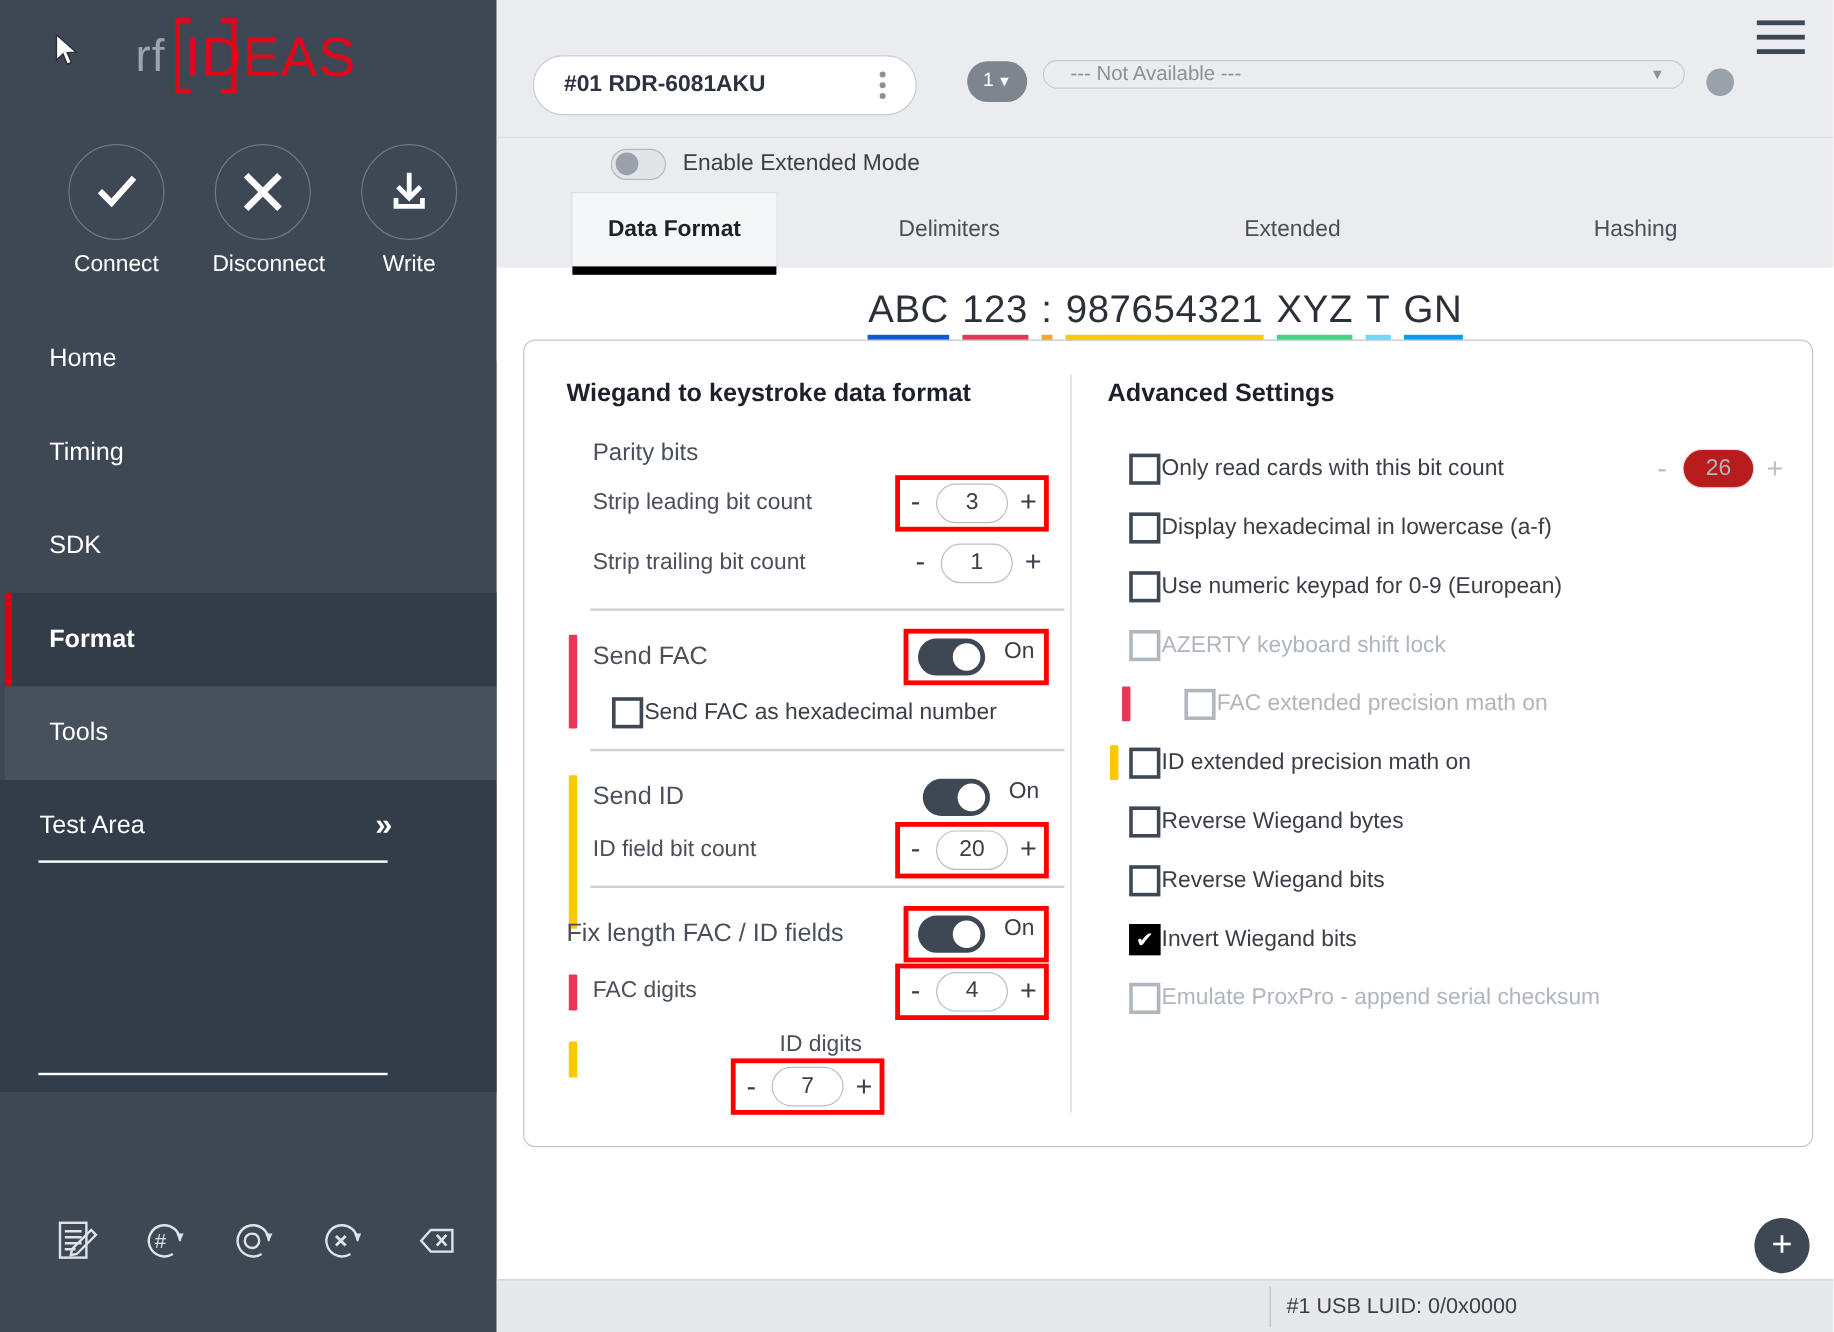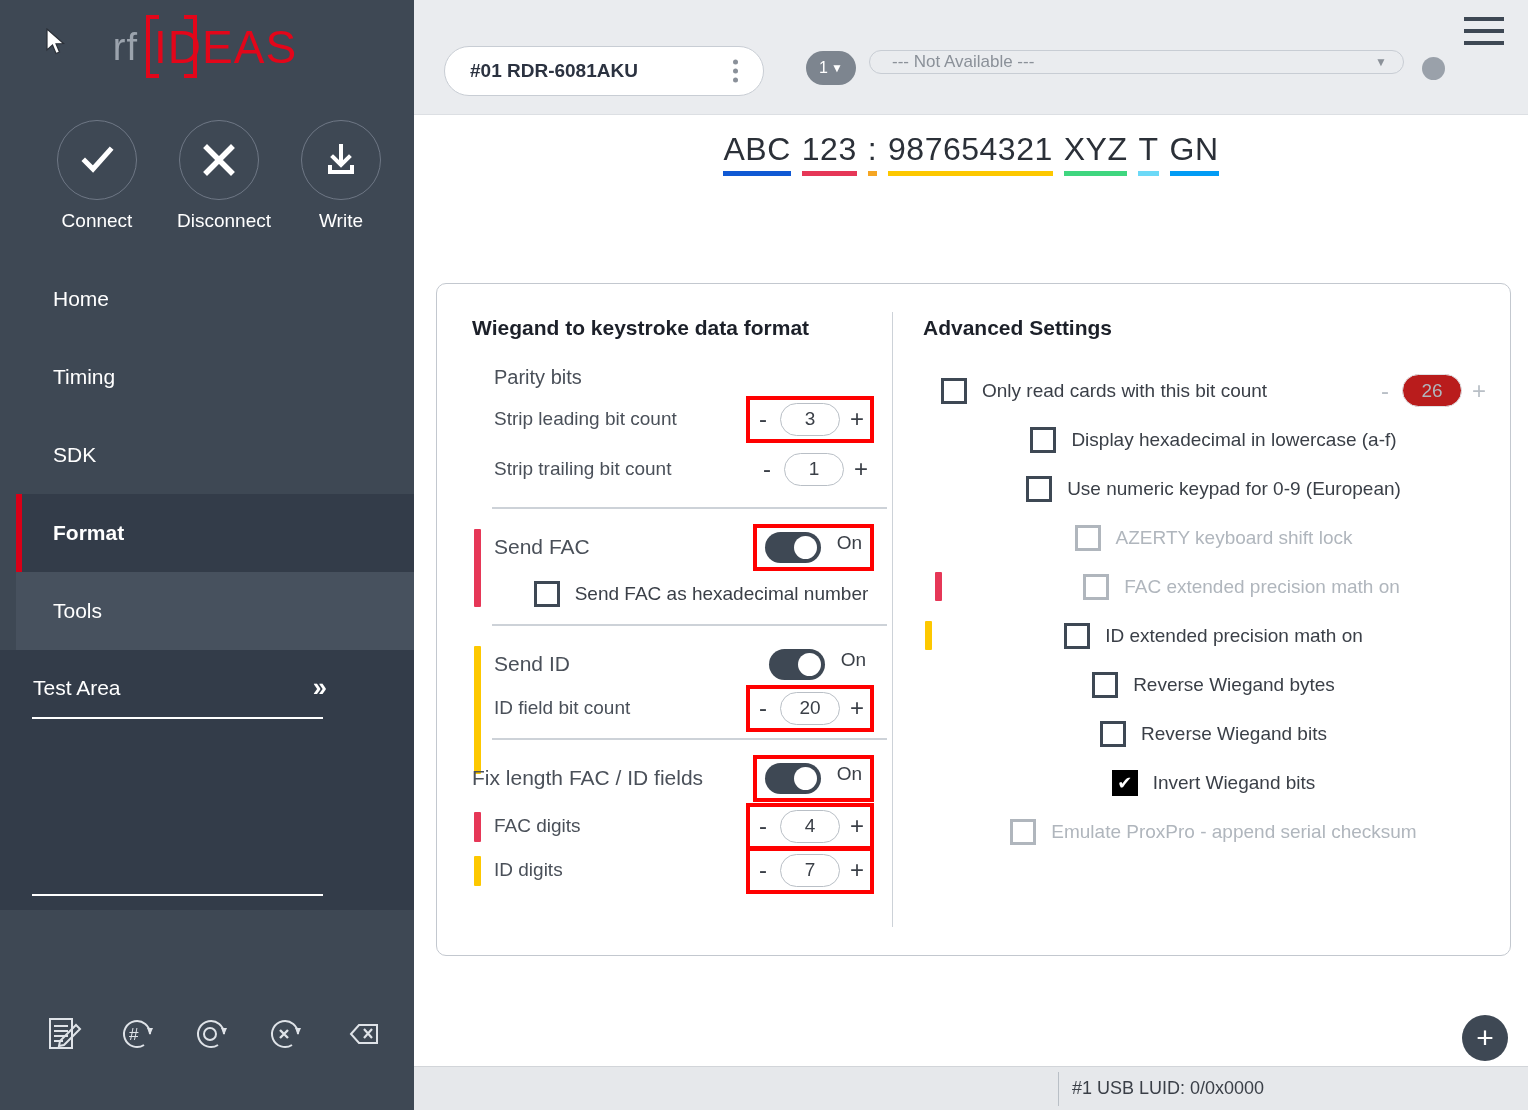--- a/index.html
+++ b/index.html
@@ -37,21 +37,21 @@
   .brk.r { left: 34px; border-left: none; }
 
   .actions { position: absolute; top: 120px; left: 12px; width: 414px; display: flex; justify-content: center; gap: 38px; }
   .action { width: 84px; text-align: center; cursor: pointer; }
   .action .circle {
     width: 80px; height: 80px; border-radius: 50%; border: 1px solid #6e7785;
     display: flex; align-items: center; justify-content: center; margin: 0 auto;
   }
   .action .label { margin-top: 10px; font-size: 19px; color: #ffffff; }
 
-  .nav { position: absolute; top: 260px; left: 16px; width: 414px; }
+  .nav { position: absolute; top: 260px; left: 4px; width: 414px; }
   .nav-item {
     height: 78px; display: flex; align-items: center;
     padding-left: 37px; font-size: 21px; color: #ffffff; cursor: pointer;
     position: relative;
   }
   .nav-item.active { background: #333c49; font-weight: bold; }
   .nav-item.active::before {
     content:''; position: absolute; left: 0; top: 0; width: 6px; height: 100%;
     background: #d90017;
   }
@@ -173,21 +173,21 @@
 
   .accent { position: absolute; left: 0; width: 7px; border-radius: 1px; }
 
   .chk {
     width: 26px; height: 26px; border: 3px solid #3e4854; background: #fff;
     display: flex; align-items: center; justify-content: center; cursor: pointer; flex-shrink: 0;
   }
   .chk.checked { background: #000; border-color: #000; }
   .chk.checked::after { content:'✔'; color: #fff; font-size: 18px; line-height: 1; }
   .chk.disabled { border-color: #b0b6bd; }
-  .chk-row { display: flex; align-items: center; gap: 15px; height: 49px; position: relative; justify-content: center; }
+  .chk-row { display: flex; align-items: center; gap: 1px; height: 49px; position: relative; }
   .chk-label { font-size: 19px; color: #3a3f47; }
   .chk-label.dim { color: #b0b6bd; }
 
   .toggle-wrap { display: flex; gap: 16px; }
   .tgl-big { width: 56px; height: 31px; border-radius: 16px; background: #3e4854; position: relative; cursor: pointer; }
   .tgl-big .knob { position: absolute; width: 23px; height: 23px; border-radius: 50%; background: #fff; top: 4px; left: 29px; }
   .on-text { font-size: 19px; color: #3a3f47; }
 
   .fab {
     position: absolute; right: 20px; bottom: 49px; width: 46px; height: 46px;
@@ -335,20 +335,42 @@
         <span class="caret">▼</span>
       </div>
       <div class="status-dot"></div>
       <div class="hamburger">
           <i></i>
           <i></i>
           <i></i>
         </div>
     </div>
 
+    <div class="tabsection">
+      <div class="ext-toggle-row">
+        <div class="tgl">
+            <span class="knob"></span>
+          </div>
+        <span class="ext-label">Enable Extended Mode</span>
+      </div>
+      <div class="tabs">
+        <div class="tab active">
+            <span>Data Format</span>
+          </div>
+        <div class="tab">
+            <span>Delimiters</span>
+          </div>
+        <div class="tab">
+            <span>Extended</span>
+          </div>
+        <div class="tab">
+            <span>Hashing</span>
+          </div>
+      </div>
+    </div>
 
     <div class="preview">
       <div class="pv-group" id="pv-group">
           <div class="pv-seg">
             <div class="pv-text">ABC</div>
             <div class="pv-bar" style="background: rgb(16, 89, 212);"></div>
           </div>
           <div class="pv-seg">
             <div class="pv-text">123</div>
             <div class="pv-bar" style="background: rgb(230, 55, 87);"></div>
@@ -457,21 +479,21 @@
           </div>
           <div class="row" style="margin-left:0px;width:402px;justify-content:space-between;margin-top:4px;position:relative;">
             <span class="accent" style="background:#e63757;top:8px;height:30px;left:2px;"></span>
             <span class="row-label" style="margin-left:22px;">FAC digits</span>
             <span class="stepper hl" style="padding:3px 6px;">
               <span class="sgn">-</span>
               <span class="val">4</span>
               <span class="sgn">+</span>
             </span>
           </div>
-          <div class="row" style="margin-left:0px;width:402px;justify-content:space-between;margin-top:0;position:relative;">
+          <div class="row" style="margin-left:0px;width:402px;margin-top:12px;position:relative;flex-direction:column;">
             <span class="accent" style="background:#fdc800;top:8px;height:30px;left:2px;"></span>
             <span class="row-label" style="margin-left:22px;">ID digits</span>
             <span class="stepper hl" style="padding:3px 6px;">
               <span class="sgn">-</span>
               <span class="val">7</span>
               <span class="sgn">+</span>
             </span>
           </div>
         </div>
       </div>

